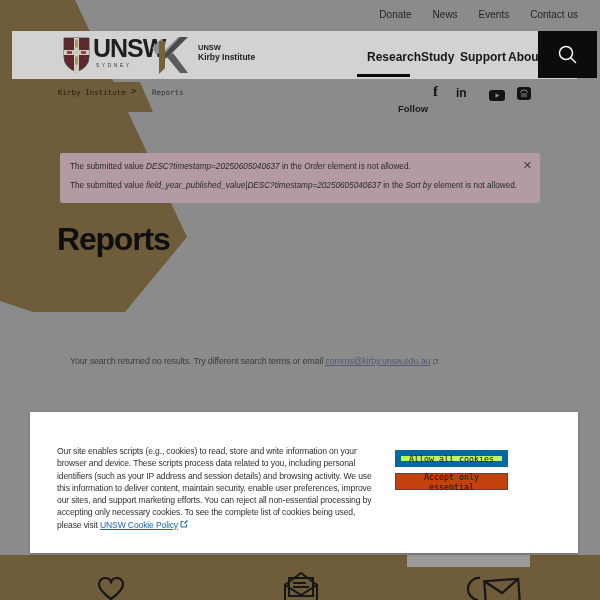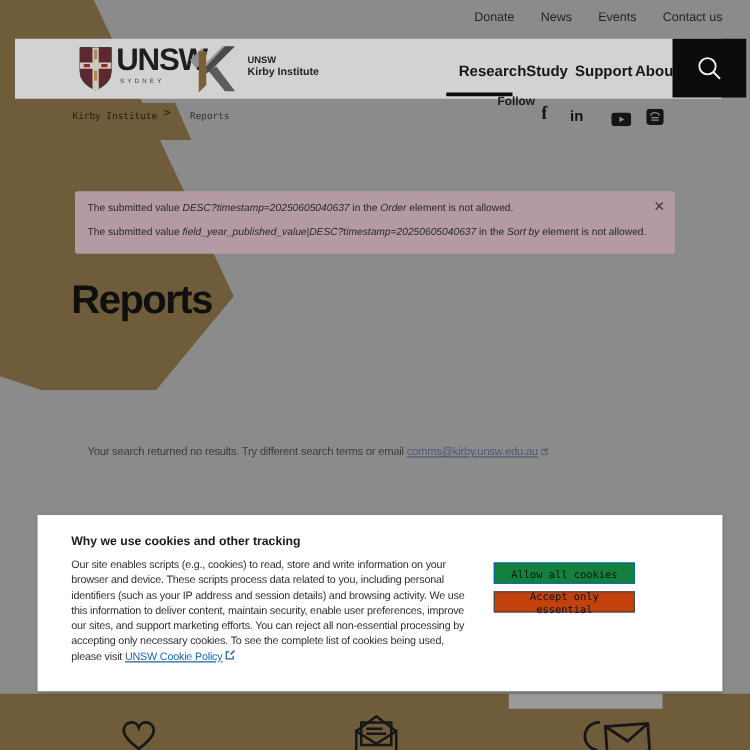--- a/index.html
+++ b/index.html
@@ -25,21 +25,21 @@
   .kirby-org{position:absolute;left:186px;top:12px;font-size:7.5px;font-weight:700;color:#222;}
   .kirby-name{position:absolute;left:186px;top:21px;font-size:8.5px;font-weight:700;color:#222;}
   .nav-item{position:absolute;top:19px;font-size:12px;font-weight:700;color:#161616;cursor:pointer;}
   .nav-underline{position:absolute;left:345px;top:43px;width:53px;height:3px;background:#0b0b0b;}
   .searchbtn{position:absolute;left:538px;top:31px;width:59px;height:47px;background:#0c0c0c;display:flex;align-items:center;justify-content:center;}
 
   
   .crumb1{position:absolute;left:58px;top:88px;font-family:"DejaVu Sans Mono",monospace;font-size:7.5px;color:#241d0e;}
   .crumb-sep{position:absolute;left:131px;top:86px;font-family:"DejaVu Sans Mono",monospace;font-size:9px;color:#1c1c1c;}
   .crumb2{position:absolute;left:152px;top:88px;font-family:"DejaVu Sans Mono",monospace;font-size:7.5px;color:#333;}
-  .follow-label{position:absolute;left:398px;top:76px;font-size:9.5px;font-weight:700;color:#1c1c1c;}
+  .follow-label{position:absolute;left:398px;top:103px;font-size:9.5px;font-weight:700;color:#1c1c1c;}
   .icon-fb{position:absolute;left:433px;top:83px;font-size:15px;font-weight:700;color:#141414;font-family:"Liberation Serif",serif;}
   .icon-li{position:absolute;left:456px;top:86px;font-size:12px;font-weight:700;color:#141414;letter-spacing:0px;}
   .icon-yt{position:absolute;left:489px;top:90px;}
   .icon-em{position:absolute;left:517px;top:87px;}
 
   
   .alert{position:absolute;left:60px;top:153px;width:480px;height:50px;background:#b49aa2;border-radius:2px;font-size:8.2px;color:#2a2a2a;}
   .alert .line1{position:absolute;left:10px;top:9px;white-space:nowrap;}
   .alert .line2{position:absolute;left:10px;top:28px;white-space:nowrap;}
   .alert .val{font-style:italic;}
@@ -58,21 +58,21 @@
   .f-ic{position:absolute;}
 
   
   .dialog{position:absolute;left:30px;top:412px;width:548px;height:141px;background:#ffffff;z-index:10;box-shadow:0 1px 3px rgba(0,0,0,.25);}
   .dlg-title{position:absolute;left:27px;top:16px;font-size:9.8px;font-weight:700;color:#1a1a1a;}
   .dlg-body{position:absolute;left:27px;top:33px;width:322px;font-size:8.6px;letter-spacing:-0.15px;line-height:12.3px;color:#303030;}
   .dlg-body a{color:#1a66ad;}
   .dlg-buttons{position:absolute;left:365px;top:38px;display:flex;flex-direction:column;gap:6px;}
   .dlg-btn{width:113px;height:17px;font-family:"DejaVu Sans Mono",monospace;font-size:8.3px;color:#111;
     display:flex;align-items:center;justify-content:center;background:#c2410c;border:1px solid #4a4a4a;box-sizing:border-box;cursor:pointer;}
-  .dlg-btn.primary{background:#15803d;border:1px solid #0369a1;}
+  .dlg-btn.primary{background:#bef264;border:6px solid #0369a1;}
   .extlink{display:inline-block;vertical-align:baseline;}
 </style>
 </head>
 <body>
 
 <div class="stage">
 
   <div class="shape-main"></div>
   <div class="shape-crumb"></div>
 
@@ -173,21 +173,20 @@
     <svg class="f-ic" style="left:466px;top:20px;" width="58" height="30" viewBox="0 0 58 30">
       <path d="M14 3 a11 11 0 0 0 -2 22" fill="none" stroke="#171717" stroke-width="2.2"></path>
       <g transform="rotate(-4 36 16)">
         <rect x="19" y="5" width="34" height="22" fill="none" stroke="#171717" stroke-width="2.2"></rect>
         <path d="M19 5 L36 18 L53 5" fill="none" stroke="#171717" stroke-width="2.2"></path>
       </g>
     </svg>
   </div>
 
   <div class="dialog">
-    <div class="dlg-title">Why we use cookies and other tracking</div>
     <div class="dlg-body">
       <span>Our site enables scripts (e.g., cookies) to read, store and write information on your browser and device. These scripts process data related to you, including personal identifiers (such as your IP address and session details) and browsing activity. We use this information to deliver content, maintain security, enable user preferences, improve our sites, and support marketing efforts. You can reject all non-essential processing by accepting only necessary cookies. To see the complete list of cookies being used, please visit </span><a href="#">UNSW Cookie Policy</a>
       <svg class="extlink" width="8" height="8" viewBox="0 0 8 8">
         <path d="M6.5 4.5 L6.5 7 L1 7 L1 1.5 L3.5 1.5" fill="none" stroke="#1a66ad" stroke-width="1"></path>
         <line x1="4.5" y1="3.5" x2="7.5" y2="0.5" stroke="#1a66ad" stroke-width="1.2"></line>
       </svg>
     </div>
     <div class="dlg-buttons">
       <button class="dlg-btn primary">Allow all cookies</button>
       <button class="dlg-btn">Accept only essential</button>

